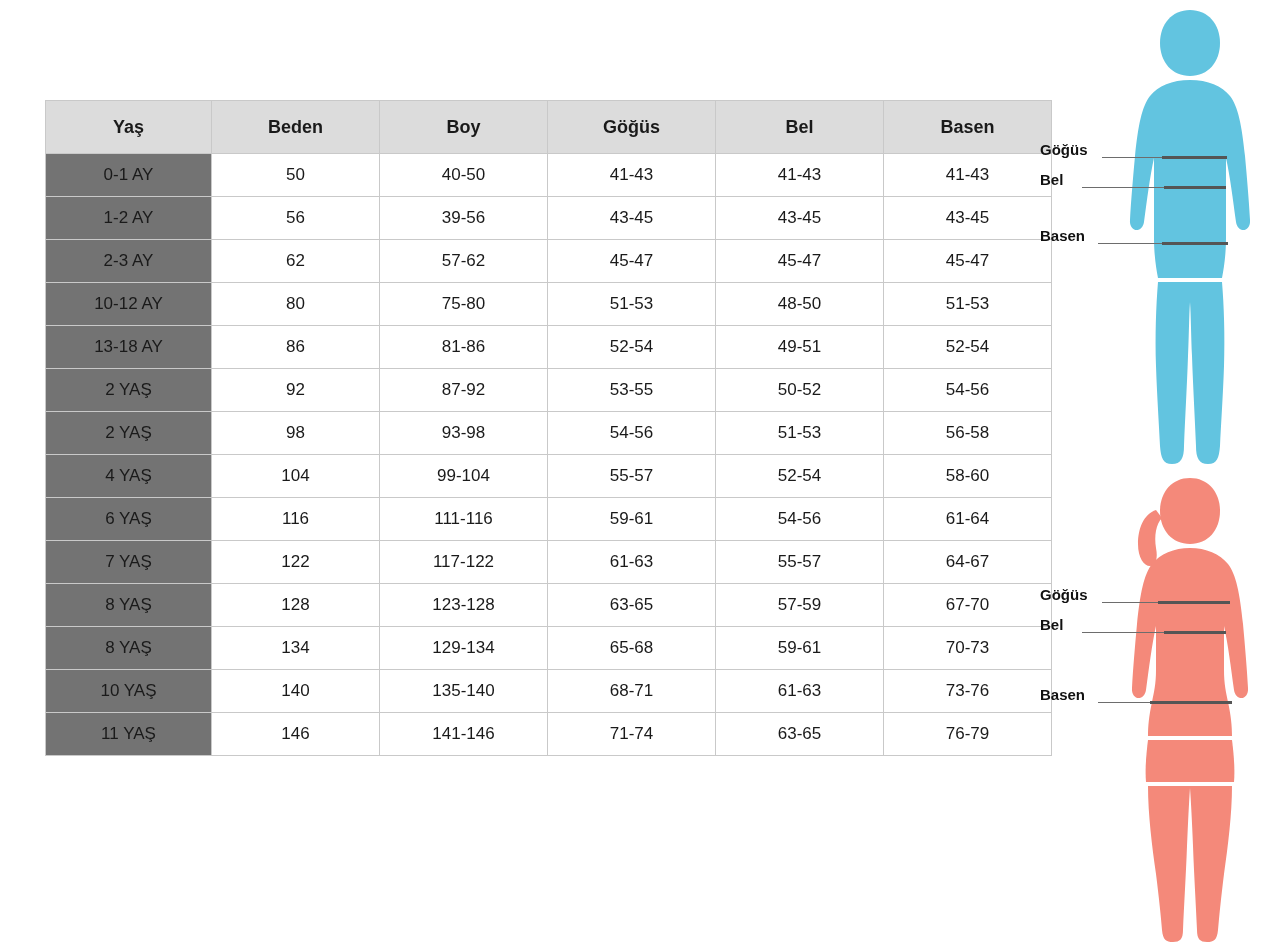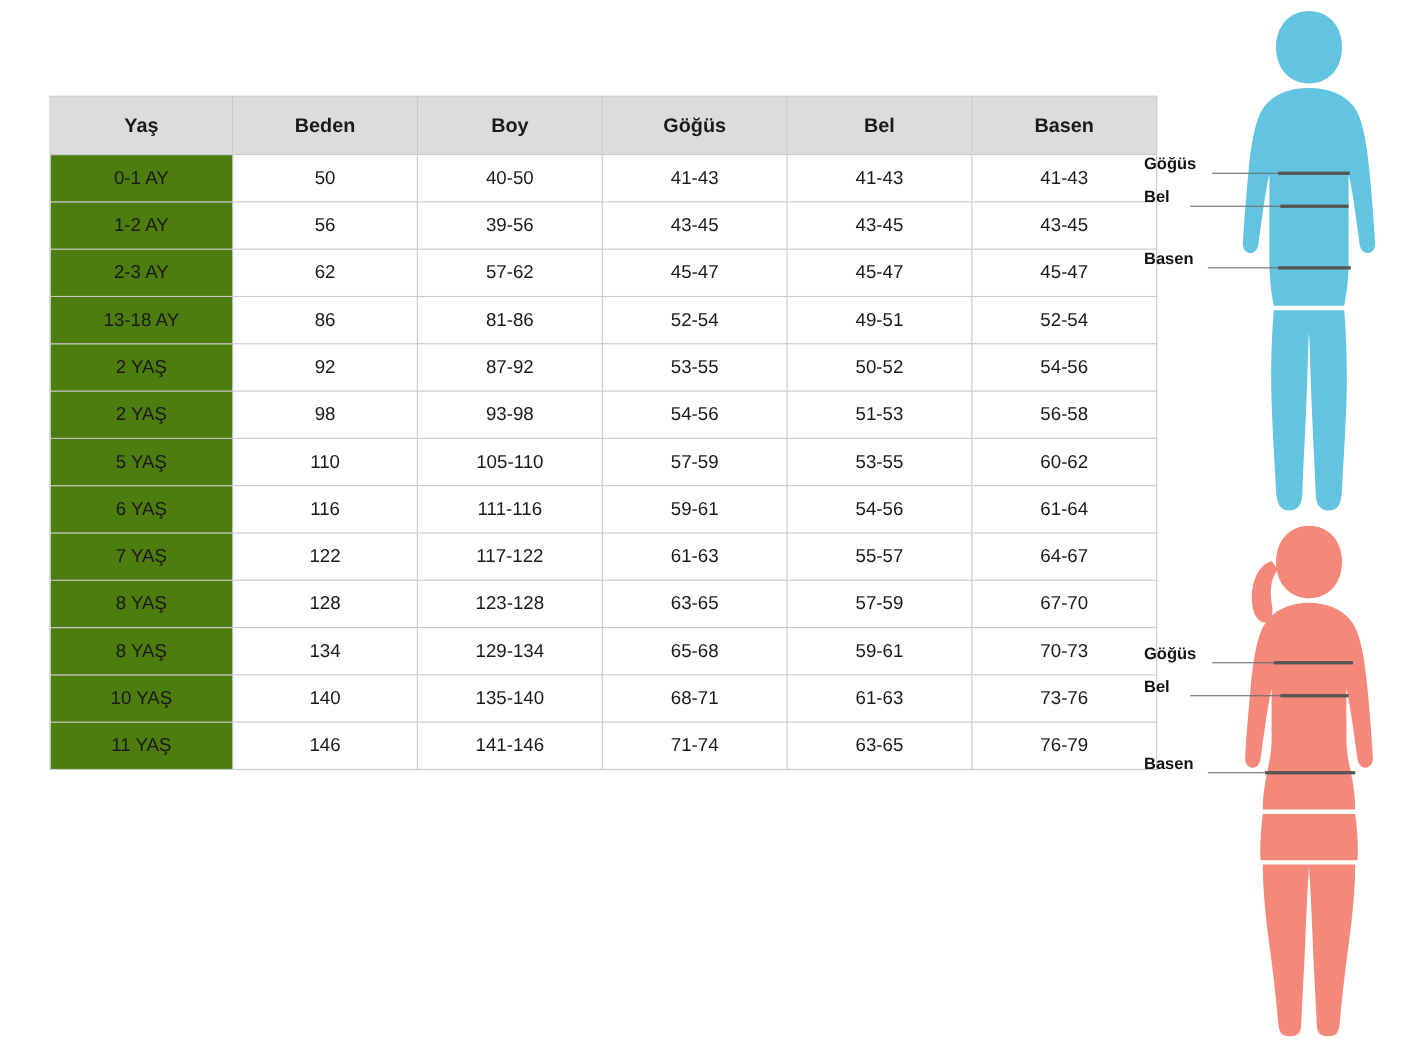--- a/index.html
+++ b/index.html
@@ -12,21 +12,21 @@
     height: 948px;
     position: relative;
     font-family: "Liberation Sans", sans-serif;
     overflow: hidden;
   }
 
   
   .table-wrap {
     position: absolute;
     left: 45px;
-    top: 87px;
+    top: 100px;
     width: 1006px;
   }
   table.size-table {
     border-collapse: collapse;
     width: 100%;
     table-layout: fixed;
   }
   table.size-table th,
   table.size-table td {
     border: 1px solid #c9c9c9;
@@ -37,21 +37,21 @@
     padding: 0;
     font-weight: normal;
   }
   table.size-table thead th {
     background: #dcdcdc;
     font-weight: bold;
     font-size: 18px;
     height: 52px;
   }
   table.size-table tbody td.col-age {
-    background: #4d7c0f;
+    background: #737373;
   }
   table.size-table tbody td {
     background: #ffffff;
   }
   
   col.c0 { width: 166px; }
   col.c1 { width: 168px; }
   col.c2 { width: 168px; }
   col.c3 { width: 168px; }
   col.c4 { width: 168px; }
@@ -146,20 +146,28 @@
         </tr>
         <tr>
           <td class="col-age">2-3 AY</td>
           <td>62</td>
           <td>57-62</td>
           <td>45-47</td>
           <td>45-47</td>
           <td>45-47</td>
         </tr>
         <tr>
+          <td class="col-age">10-12 AY</td>
+          <td>80</td>
+          <td>75-80</td>
+          <td>51-53</td>
+          <td>48-50</td>
+          <td>51-53</td>
+        </tr>
+        <tr>
           <td class="col-age">13-18 AY</td>
           <td>86</td>
           <td>81-86</td>
           <td>52-54</td>
           <td>49-51</td>
           <td>52-54</td>
         </tr>
         <tr>
           <td class="col-age">2 YAŞ</td>
           <td>92</td>
@@ -170,26 +178,26 @@
         </tr>
         <tr>
           <td class="col-age">2 YAŞ</td>
           <td>98</td>
           <td>93-98</td>
           <td>54-56</td>
           <td>51-53</td>
           <td>56-58</td>
         </tr>
         <tr>
-          <td class="col-age">5 YAŞ</td>
-          <td>110</td>
-          <td>105-110</td>
-          <td>57-59</td>
-          <td>53-55</td>
-          <td>60-62</td>
+          <td class="col-age">4 YAŞ</td>
+          <td>104</td>
+          <td>99-104</td>
+          <td>55-57</td>
+          <td>52-54</td>
+          <td>58-60</td>
         </tr>
         <tr>
           <td class="col-age">6 YAŞ</td>
           <td>116</td>
           <td>111-116</td>
           <td>59-61</td>
           <td>54-56</td>
           <td>61-64</td>
         </tr>
         <tr>

